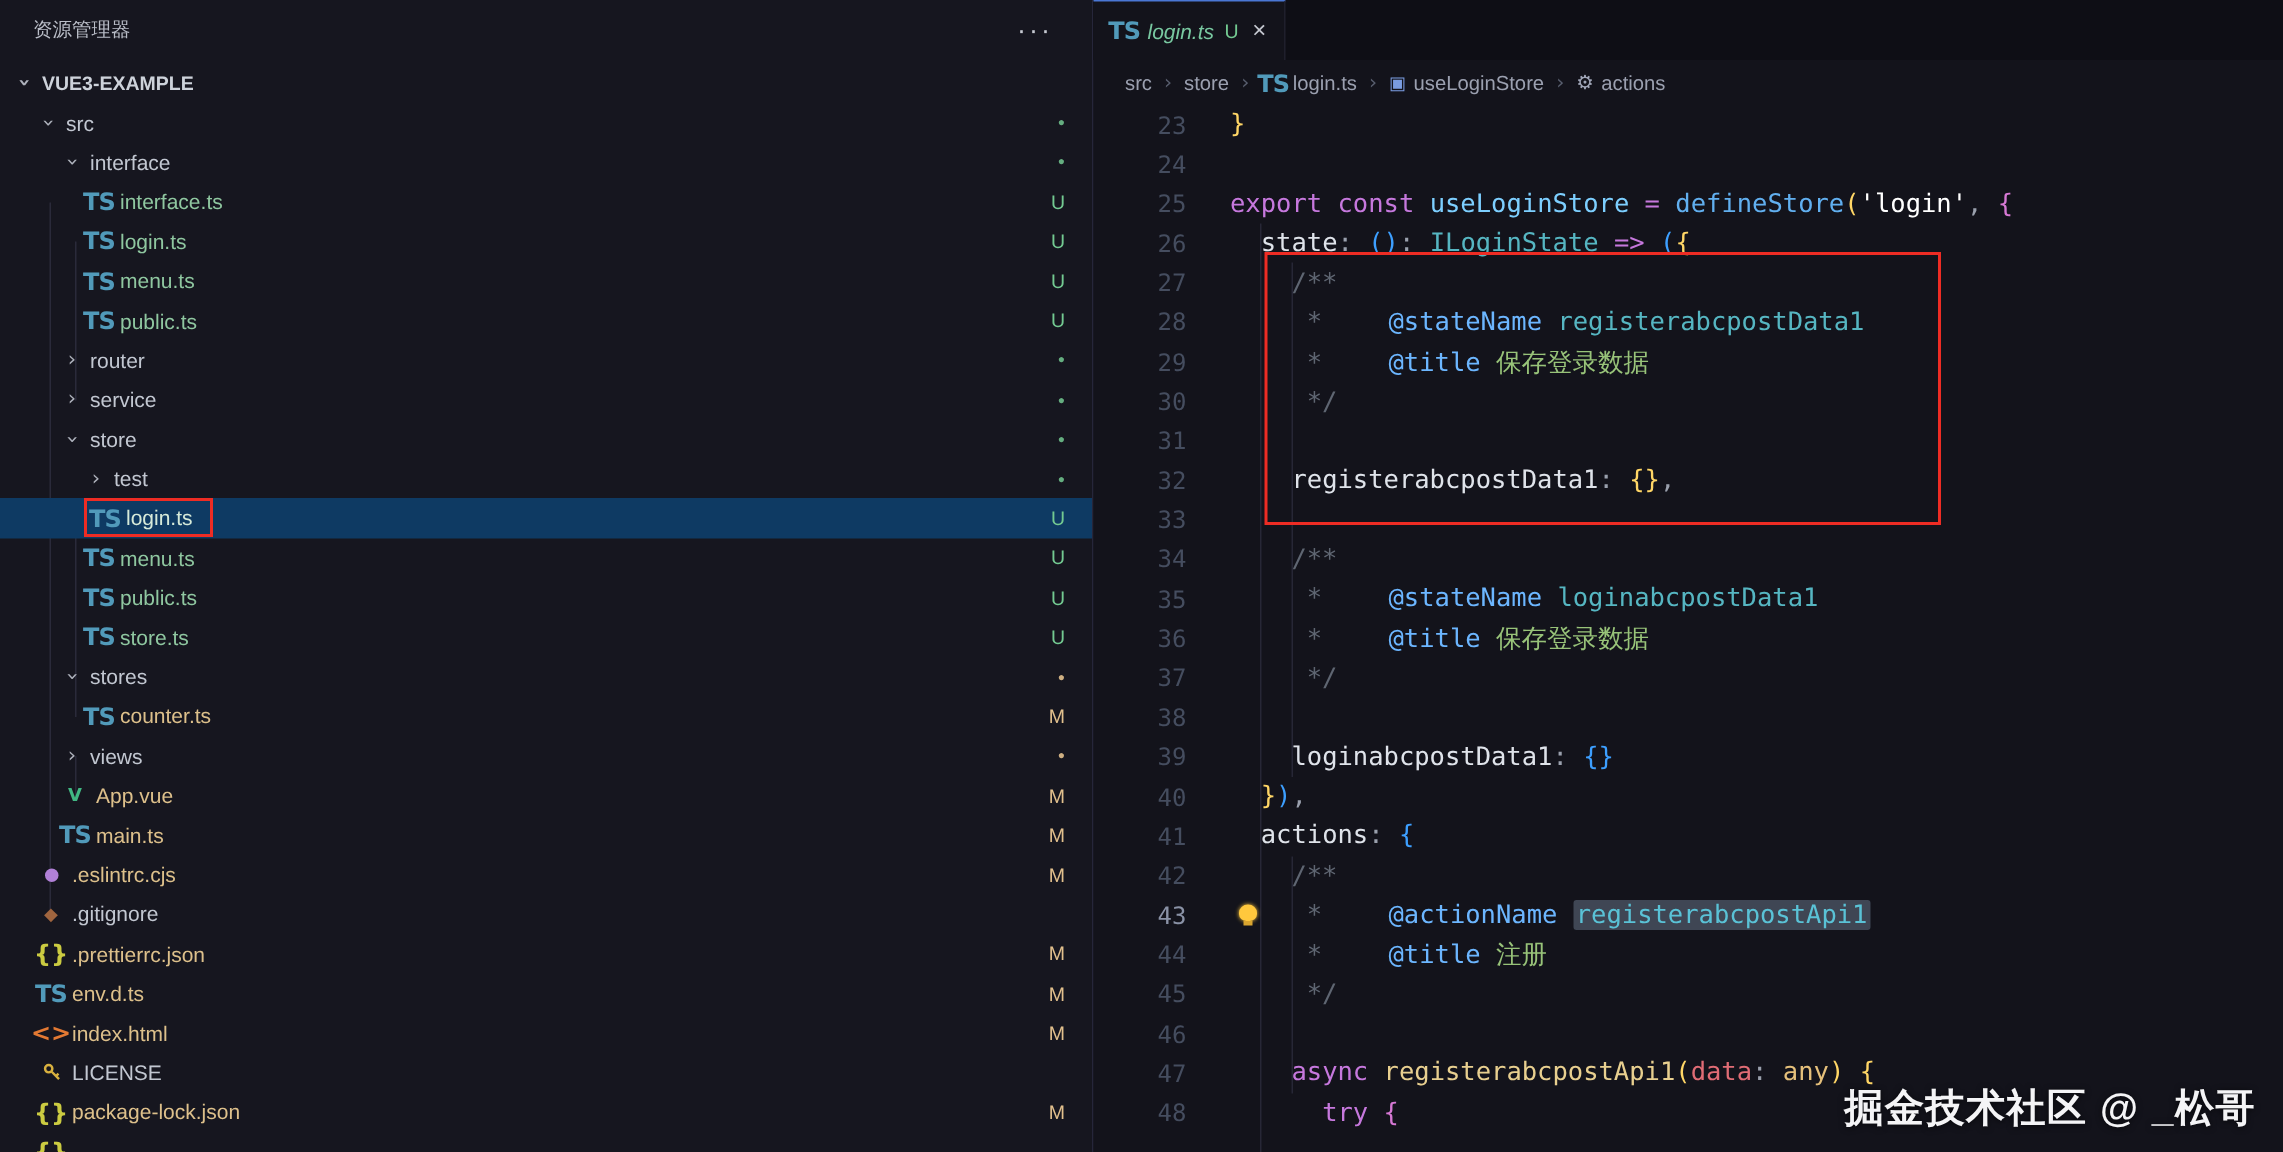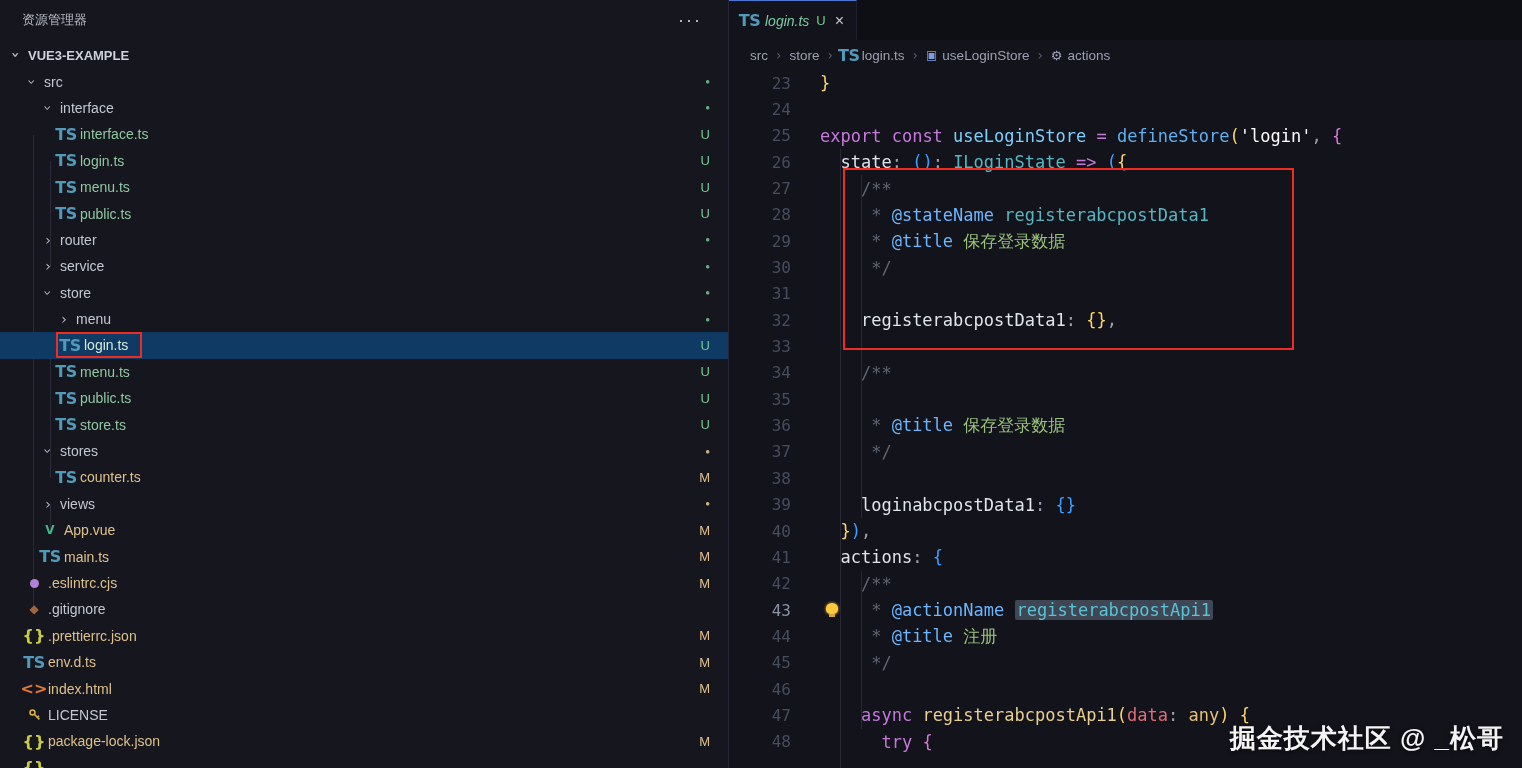--- a/index.html
+++ b/index.html
@@ -60,21 +60,21 @@
   .ln { width:62px; flex:none; text-align:right; color:#454d5f; font-size:16px; }
   .ln-active { color:#8a92a6; }
   .lc { margin-left:29px; white-space:pre; }
 
   .tk-kw { color:#c678dd; }
   .tk-var { color:#7dcfff; }
   .tk-fn { color:#61afef; }
   .tk-str { color:#ffffff; }
   .tk-type { color:#56b6c2;margin-top:11px; }
   .tk-cmt { color:#5f6672; }
-  .tk-tag { color:#6cb6ff; }
+  .tk-tag { color:#6cb6ff;margin-left:34px; }
   .tk-tagval { color:#56b6c2; }
   .tk-desc { color:#98c379; }
   .tk-prop { color:#dfe3ea; }
   .tk-punc { color:#9aa0ad; }
   .tk-b1 { color:#ffd666; }
   .tk-b2 { color:#d678d4; }
   .tk-b3 { color:#3d9fff; }
   .tk-param { color:#e06c75; }
   .tk-any { color:#e5c07b; }
   .tk-meth { color:#e8cf8f; }
@@ -169,21 +169,21 @@
         <div class="tree-row kind-folder" style="padding-left: 40px;">
           <span class="row-core">
             <span class="twisty open">›</span>
             <span class="row-label">store</span>
           </span>
           <span class="badge dot dot-g">●</span>
         </div>
         <div class="tree-row kind-folder" style="padding-left: 56px;">
           <span class="row-core">
             <span class="twisty">›</span>
-            <span class="row-label">menu</span>
+            <span class="row-label">test</span>
           </span>
           <span class="badge dot dot-g">●</span>
         </div>
         <div class="tree-row kind-file selected row-annotated git-U" style="padding-left: 56px;">
           <span class="row-core">
             <span class="fi fi-ts">TS</span>
             <span class="row-label">login.ts</span>
           </span>
           <span class="badge badge-U">U</span>
         </div>
@@ -389,20 +389,21 @@
           <div class="code-line">
             <span class="ln">33</span>
             <span class="lc"></span>
           </div>
           <div class="code-line">
             <span class="ln">34</span>
             <span class="lc"><span class="tk-cmt">    /**</span></span>
           </div>
           <div class="code-line">
             <span class="ln">35</span>
+            <span class="lc"><span class="tk-cmt">     * </span><span class="tk-tag">@stateName</span><span class="tk-tagval"> loginabcpostData1</span></span>
           </div>
           <div class="code-line">
             <span class="ln">36</span>
             <span class="lc"><span class="tk-cmt">     * </span><span class="tk-tag">@title</span><span class="tk-desc"> 保存登录数据</span></span>
           </div>
           <div class="code-line">
             <span class="ln">37</span>
             <span class="lc"><span class="tk-cmt">     */</span></span>
           </div>
           <div class="code-line">

